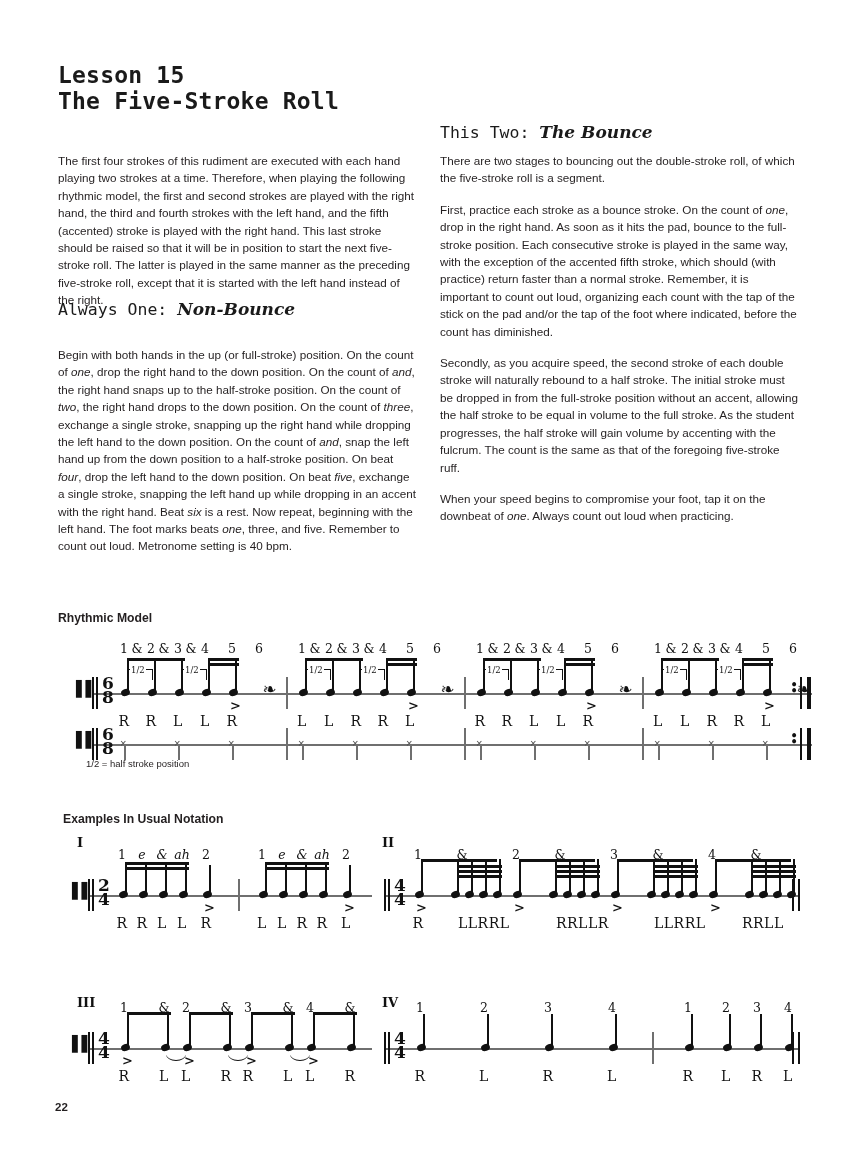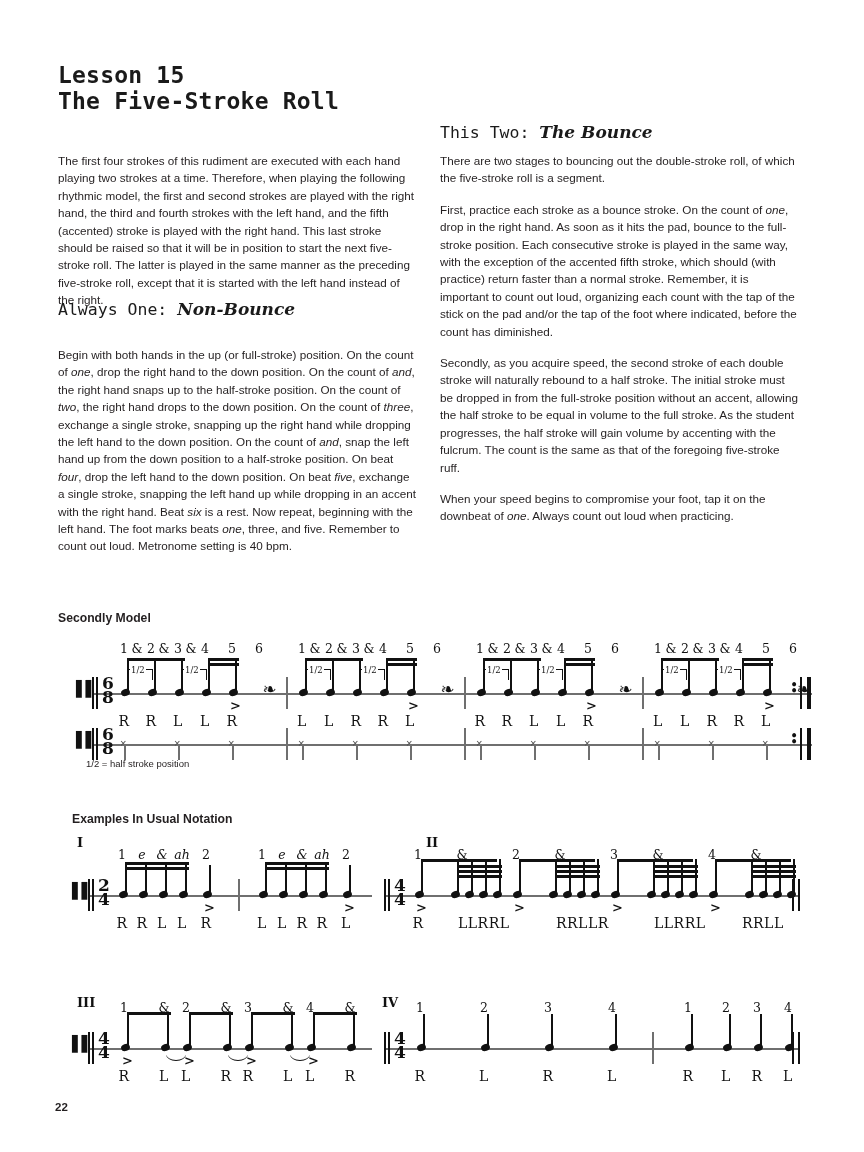--- a/index.html
+++ b/index.html
@@ -234,21 +234,21 @@
     <span class="ital">The Bounce</span>
   </div>
 
   <div class="col right" style="top:152px;">
     <p>There are two stages to bouncing out the double-stroke roll, of which the five-stroke roll is a segment.</p>
     <p>First, practice each stroke as a bounce stroke. On the count of <em>one</em>, drop in the right hand. As soon as it hits the pad, bounce to the full-stroke position. Each consecutive stroke is played in the same way, with the exception of the accented fifth stroke, which should (with practice) return faster than a normal stroke. Remember, it is important to count out loud, organizing each count with the tap of the stick on the pad and/or the tap of the foot where indicated, before the count has diminished.</p>
     <p>Secondly, as you acquire speed, the second stroke of each double stroke will naturally rebound to a half stroke. The initial stroke must be dropped in from the full-stroke position without an accent, allowing the half stroke to be equal in volume to the full stroke. As the student progresses, the half stroke will gain volume by accenting with the fulcrum. The count is the same as that of the foregoing five-stroke ruff.</p>
     <p>When your speed begins to compromise your foot, tap it on the downbeat of <em>one</em>. Always count out loud when practicing.</p>
   </div>
 
-  <div class="sec-label" style="left:58px;top:611px;">Secondly Model</div>
+  <div class="sec-label" style="left:58px;top:611px;">Rhythmic Model</div>
 
   <div class="staff" id="rm-staff" style="left:0;top:0;width:864px;height:200px;">
       <div class="sline" style="left:92px;top:693px;width:720px;"></div>
       <div class="sline" style="left:92px;top:744px;width:720px;"></div>
       <div class="barline dark" style="left:92px;top:677px;height:32px;"></div>
       <div class="barline dark" style="left:96px;top:677px;height:32px;"></div>
       <div class="barline dark" style="left:92px;top:728px;height:32px;"></div>
       <div class="barline dark" style="left:96px;top:728px;height:32px;"></div>
       <div class="clefmark" style="left:76px;top:680px;">▌▌</div>
       <div class="clefmark" style="left:76px;top:731px;">▌▌</div>
@@ -425,24 +425,24 @@
       <div class="barline dark" style="left:800px;top:677px;height:32px;"></div>
       <div class="barline thick" style="left:807px;top:677px;height:32px;"></div>
       <div class="repeatdots" style="left:790px;top:682px;">•<br>•</div>
       <div class="barline dark" style="left:800px;top:728px;height:32px;"></div>
       <div class="barline thick" style="left:807px;top:728px;height:32px;"></div>
       <div class="repeatdots" style="left:790px;top:733px;">•<br>•</div>
     </div>
 
   <div class="legend" style="left:86px;top:758px;">1/2 = half stroke position</div>
 
-  <div class="sec-label" style="left:72px;top:812px;">Examples In Usual Notation</div>
+  <div class="sec-label" style="left:63px;top:812px;">Examples In Usual Notation</div>
 
   <div class="roman" style="left:77px;top:835px;">I</div>
-  <div class="roman" style="left:382px;top:835px;margin-left:44px;">II</div>
+  <div class="roman" style="left:382px;top:835px;">II</div>
   <div class="roman" style="left:77px;top:995px;">III</div>
   <div class="roman" style="left:382px;top:995px;">IV</div>
 
   <div class="staff" id="ex1-staff" style="left:0;top:0;width:864px;height:160px;">
       <div class="sline" style="left:88px;top:895px;width:284px;"></div>
       <div class="barline dark" style="left:88px;top:879px;height:32px;"></div>
       <div class="barline dark" style="left:92px;top:879px;height:32px;"></div>
       <div class="clefmark" style="left:72px;top:882px;">▌▌</div>
       <div class="timesig" style="left:96px;top:878px;width:16px;">
         <div>2</div>

